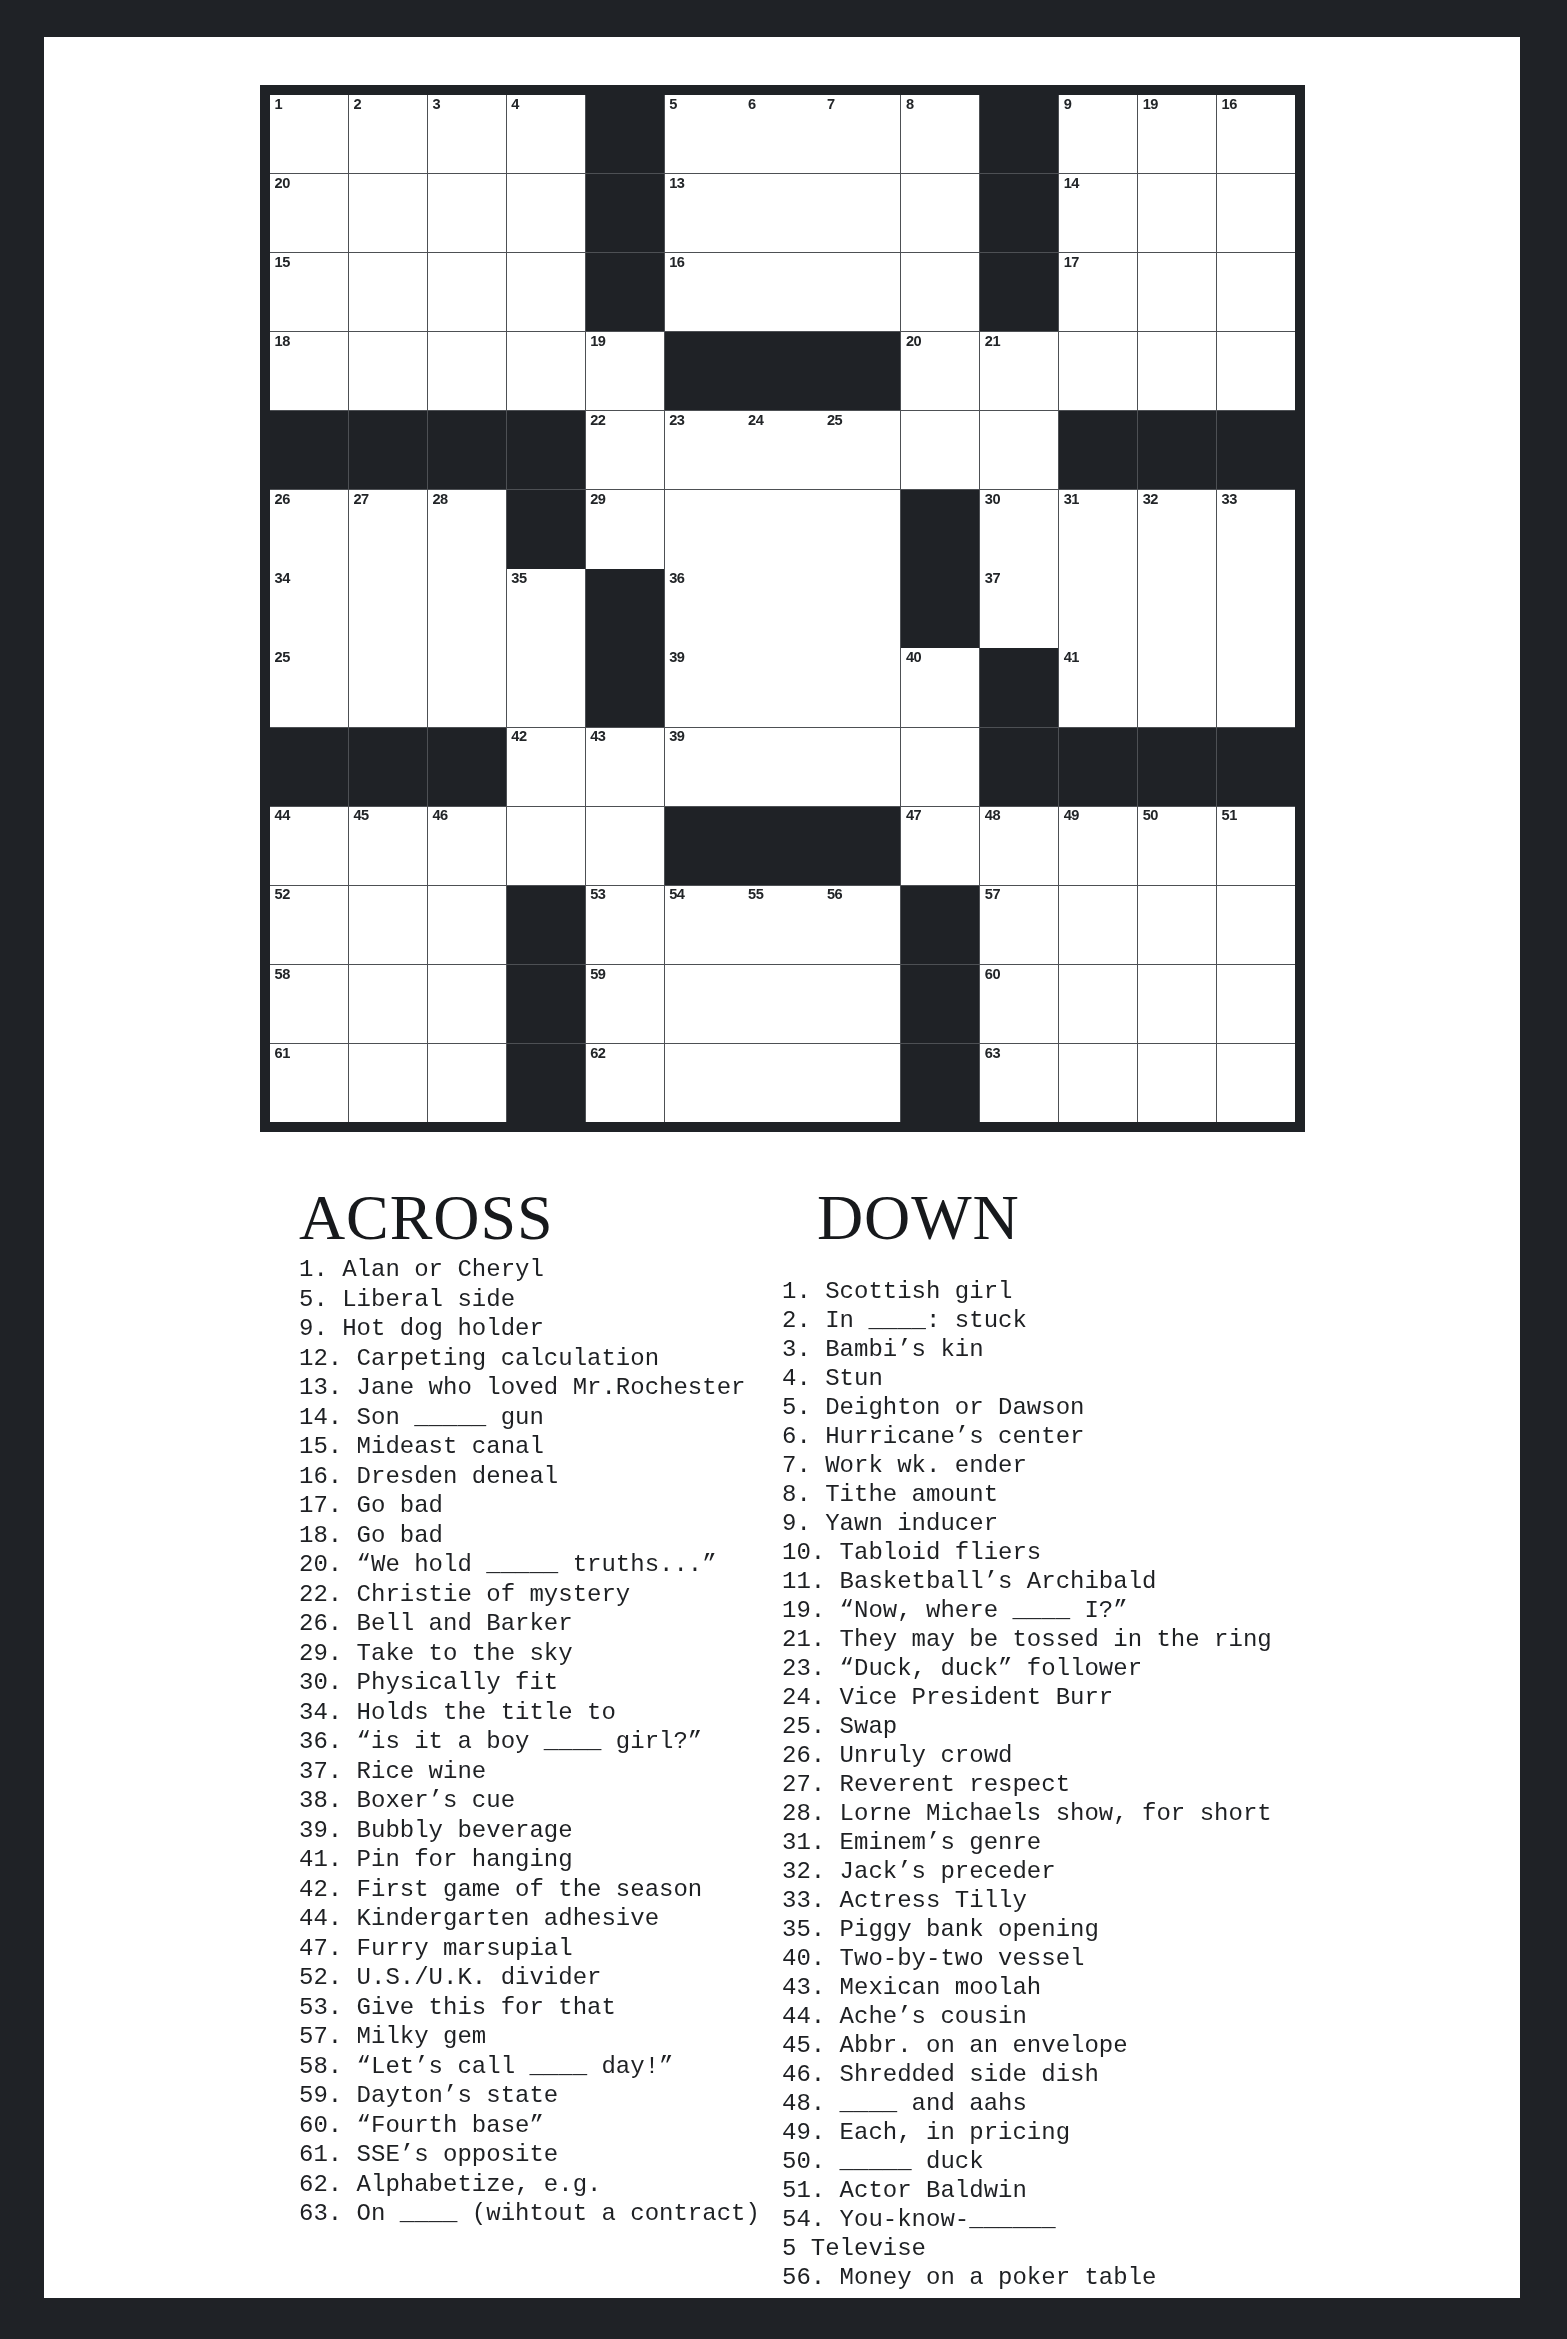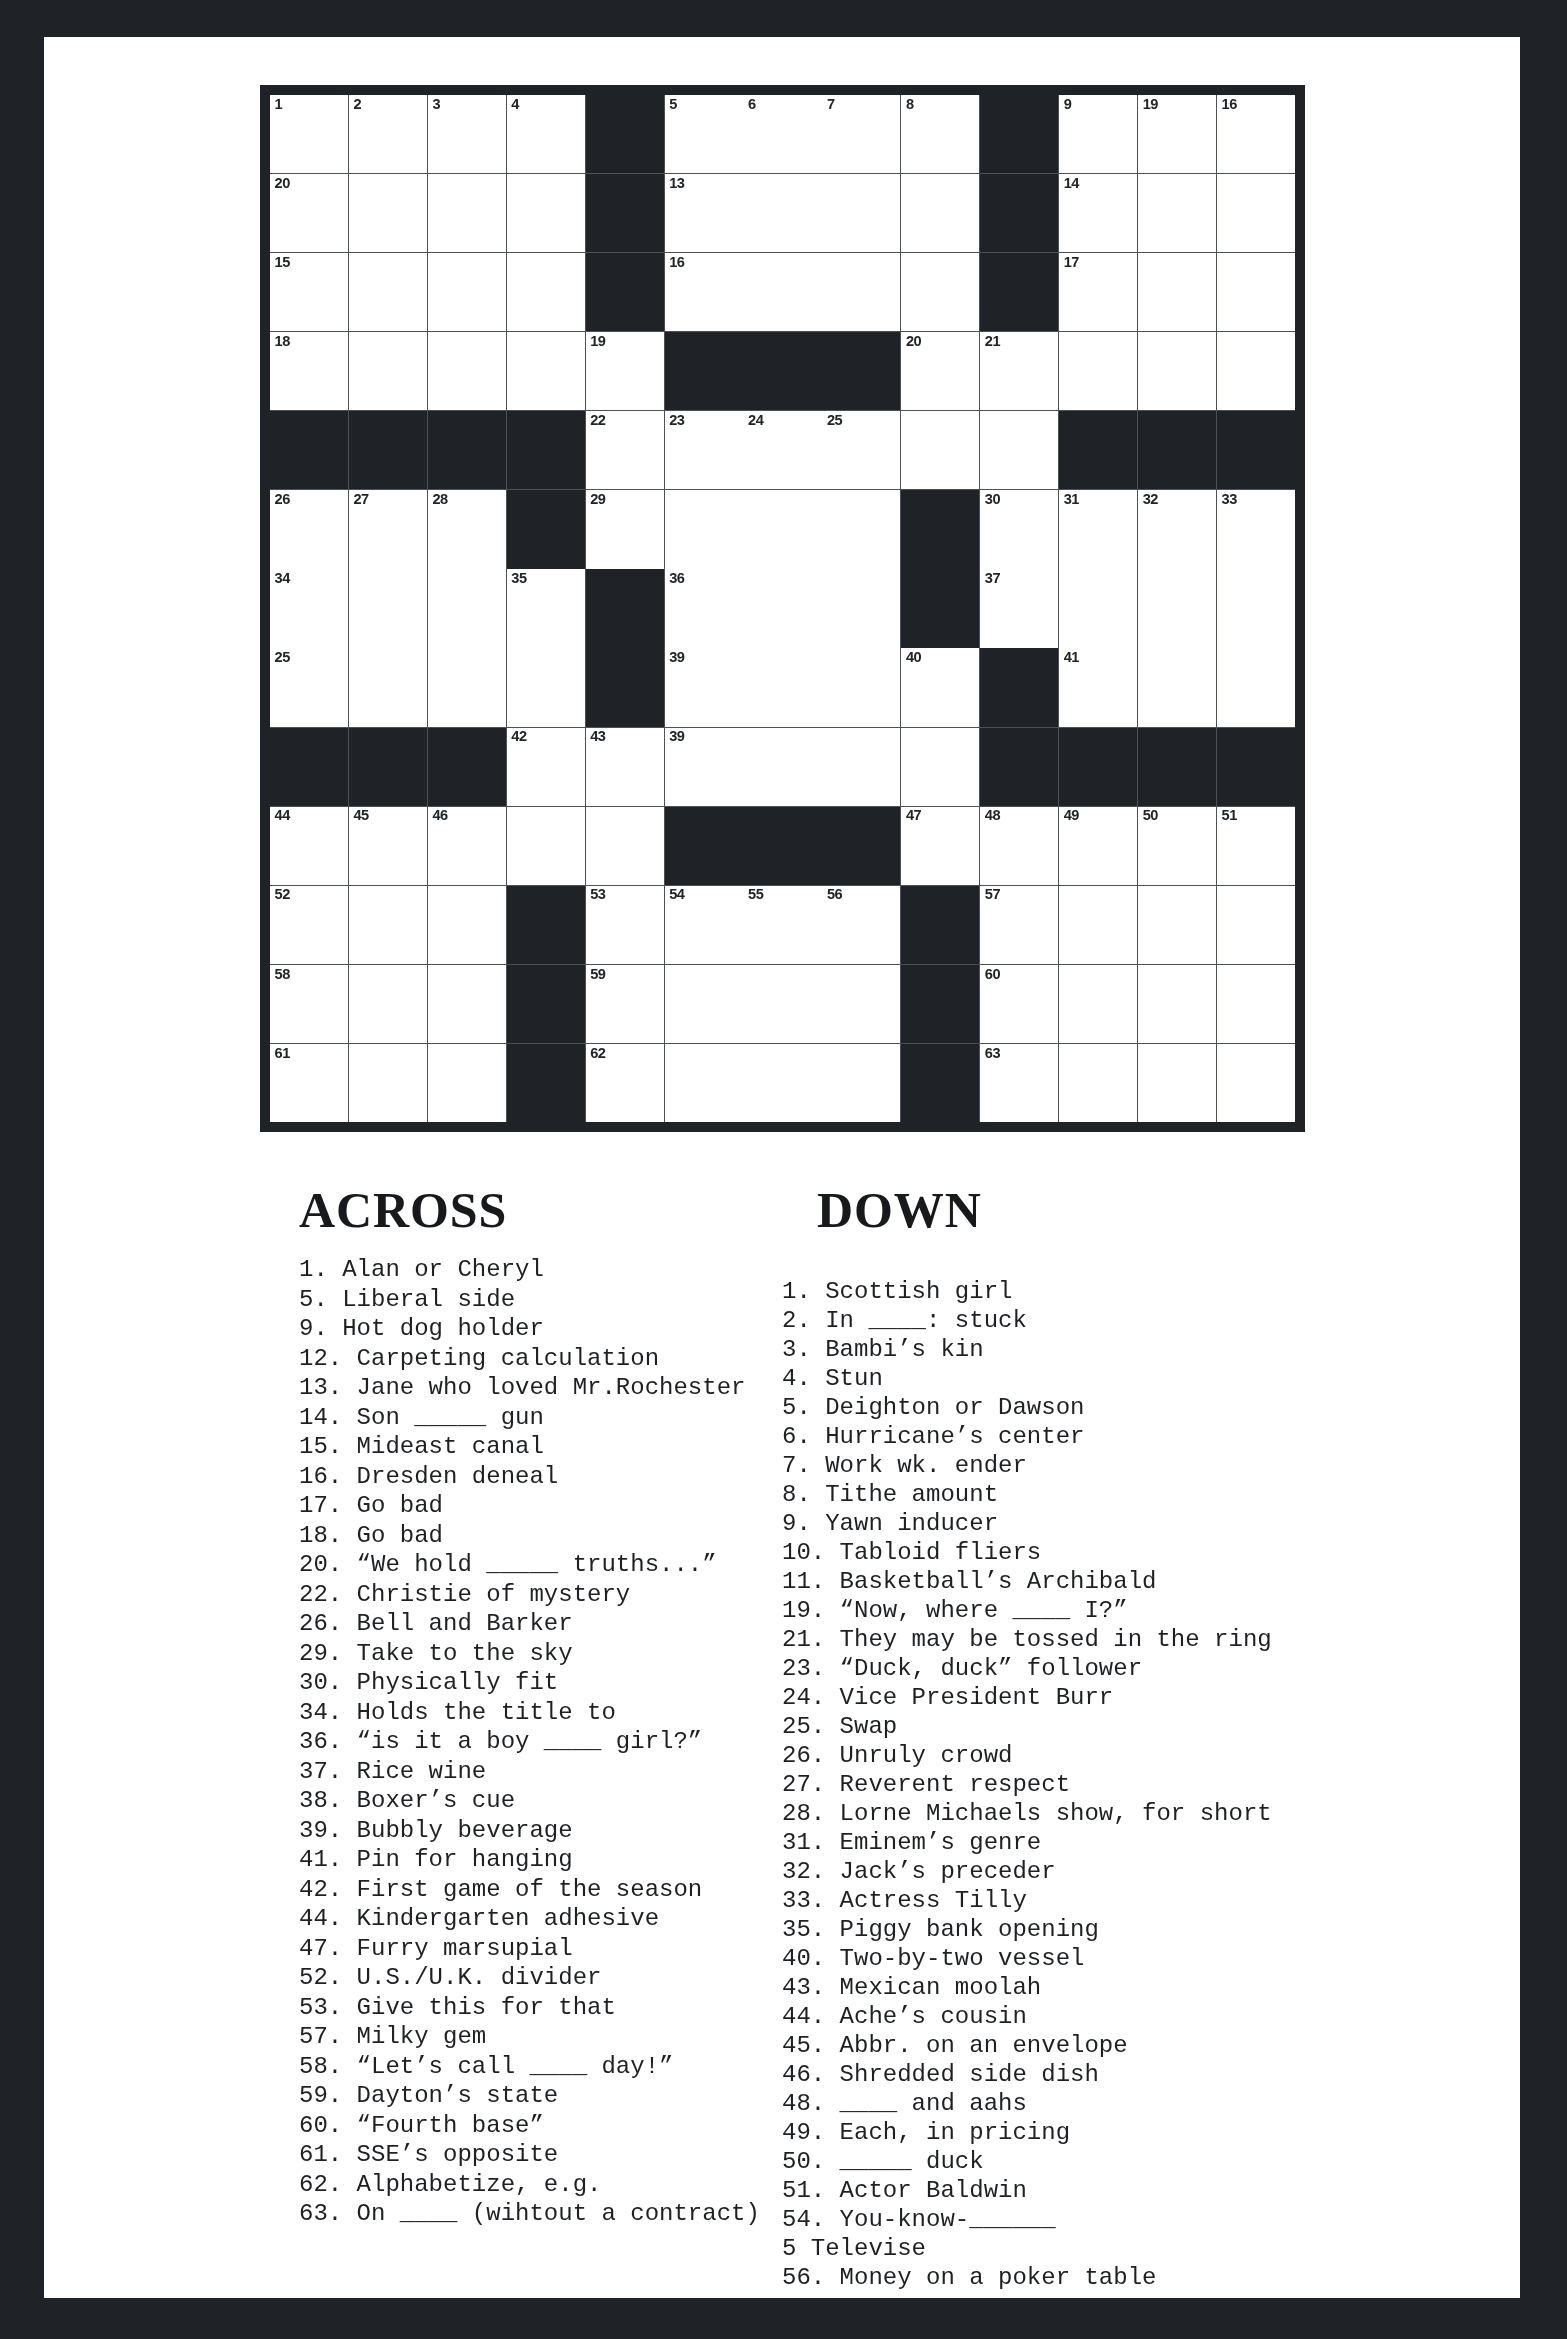--- a/index.html
+++ b/index.html
@@ -34,21 +34,21 @@
   .cell{background:#fff;position:relative;}
   .cell.black{background:var(--ink);}
   .cell .num{
     position:absolute;top:1.8px;left:4.6px;
     font:700 14.6px/1 "Liberation Sans",sans-serif;
     color:#222528;letter-spacing:-0.5px;
   }
   .heading{
     position:absolute;
     font-family:"Liberation Serif","DejaVu Serif",serif;
-    font-weight:700;font-size:50px;color:#17191c;letter-spacing:0.9px;
+    font-weight:400;font-size:64px;color:#17191c;letter-spacing:0.9px;
   }
   #across-heading{left:299px;top:1181px;}
   #down-heading{left:817px;top:1181px;}
   .clues{
     position:absolute;color:#1e2023;
     font-family:"Liberation Mono","DejaVu Sans Mono",monospace;
     font-size:24px;white-space:pre;
   }
   #across-list{left:299px;top:1255px;line-height:29.5px;}
   #down-list{left:782px;top:1277px;line-height:29px;}

